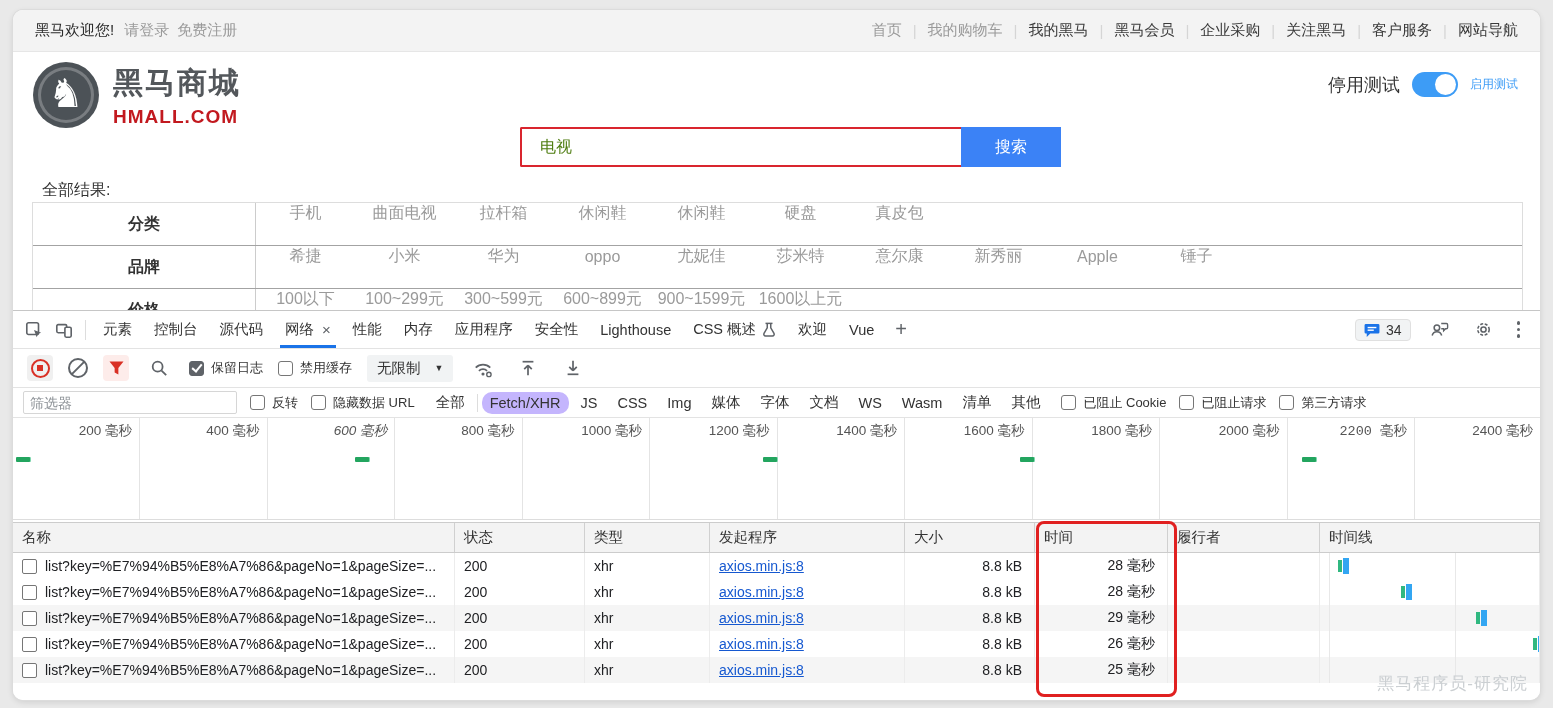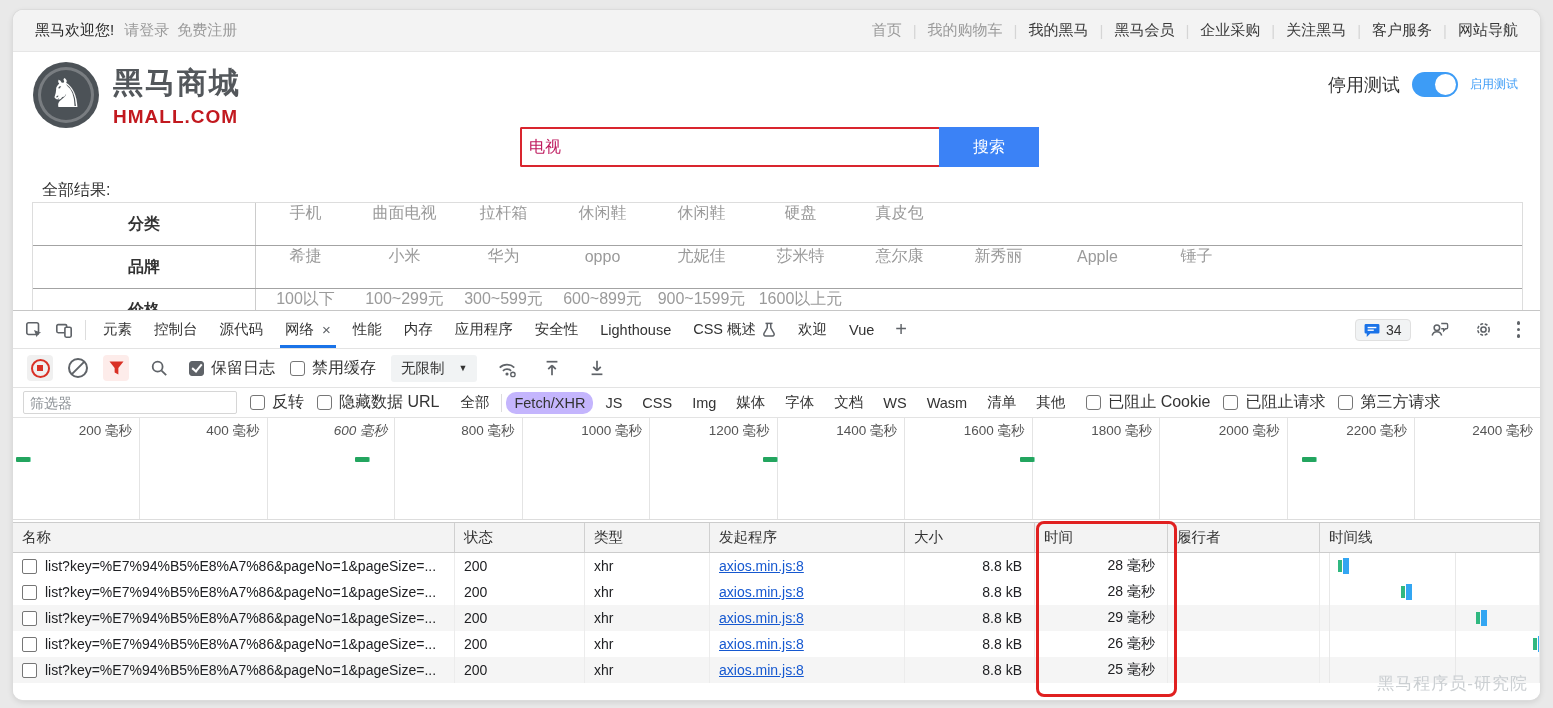--- a/index.html
+++ b/index.html
@@ -40,21 +40,21 @@
   .logo-name{font-size:30px;font-weight:bold;color:#53575b;letter-spacing:2px;}
   .logo-domain{font-size:19px;font-weight:bold;color:#c2191f;letter-spacing:1px;margin-top:2px;}
   .test-switch{position:absolute;right:22px;top:62px;display:flex;align-items:center;}
   .test-off{font-size:18px;color:#333;}
   .toggle{width:46px;height:25px;border-radius:13px;background:#3d9cf6;position:relative;margin:0 12px;cursor:pointer;}
   .toggle .knob{position:absolute;right:2px;top:2px;width:21px;height:21px;border-radius:50%;background:#fff;}
   .test-on{font-size:12px;color:#3d9cf6;cursor:pointer;}
   .searchbar{position:absolute;left:507px;top:117px;display:flex;}
   .search-input{
     width:403px;height:36px;border:2px solid #d9252e;border-right:none;border-radius:2px 0 0 2px;
-    font-size:16px;padding:0 7px;outline:none;color:#be185d;
+    font-size:16px;padding:0 18px;outline:none;color:#4d7c0f;
     font-family:"Liberation Sans","DejaVu Sans",sans-serif;
   }
   .search-btn{
     width:100px;height:40px;background:#3b82f6;color:#fff;border:none;font-size:16px;cursor:pointer;
     font-family:"Liberation Sans","DejaVu Sans",sans-serif;
   }
   .results-label{position:absolute;left:29px;top:170px;font-size:16px;color:#333;}
   
   .f-table{position:absolute;left:19px;top:192px;width:1489px;border:1px solid #ddd;border-bottom:none;}
   .f-row{display:flex;height:42px;border-bottom:1px solid #a3a3a3;align-items:flex-start;}
@@ -84,21 +84,21 @@
   .dt-toolbar{height:39px;border-bottom:1px solid #e3e3e3;display:flex;align-items:center;gap:15px;padding:0 14px;box-sizing:border-box;}
   .rec-wrap{width:26px;height:26px;border-radius:4px;background:#f0f0f0;display:flex;align-items:center;justify-content:center;cursor:pointer;}
   .rec{width:15px;height:15px;border:2.5px solid #d93025;border-radius:50%;display:flex;align-items:center;justify-content:center;}
   .rec i{width:6px;height:6px;background:#d93025;display:block;}
   .clear-icon{width:16px;height:16px;border:2px solid #5f6368;border-radius:50%;position:relative;cursor:pointer;}
   .clear-icon::after{content:"";position:absolute;left:-1px;top:6.5px;width:18px;height:2px;background:#5f6368;transform:rotate(-45deg);}
   .funnel-wrap{width:26px;height:26px;border-radius:4px;background:#fdecea;display:flex;align-items:center;justify-content:center;cursor:pointer;}
   .chk{width:15px;height:15px;border:1.6px solid #767676;border-radius:3px;background:#fff;box-sizing:border-box;flex:none;cursor:pointer;}
   .chk.checked{background:#5f6368;border-color:#5f6368;position:relative;}
   .chk.checked::after{content:"";position:absolute;left:3.5px;top:0.5px;width:4px;height:8px;border:solid #fff;border-width:0 2px 2px 0;transform:rotate(40deg);}
-  .chk-item{display:flex;align-items:center;gap:7px;font-size:16px;color:#333;}
+  .chk-item{display:flex;align-items:center;gap:7px;font-size:13px;color:#333;}
   .throttle{display:flex;align-items:center;gap:14px;background:#f1f3f4;border-radius:3px;padding:4px 10px;cursor:pointer;font-size:14.5px;}
   .throttle .arrow{font-size:9px;color:#333;}
   
   .dt-filterrow{height:30px;border-bottom:1px solid #e3e3e3;display:flex;align-items:center;gap:13px;padding:0 10px;box-sizing:border-box;}
   .filter-input{width:200px;height:21px;border:1px solid #d6d6d6;border-radius:2px;font-size:14px;padding:0 6px;outline:none;
     font-family:"Liberation Sans","DejaVu Sans",sans-serif;}
   .filter-input::placeholder{color:#8a8f94;}
   .dt-filterrow .divider{width:1px;height:18px;background:#ddd;}
   .types{display:flex;align-items:center;gap:4px;}
   .type-pill{padding:3px 8px;border-radius:10px;cursor:pointer;color:#333;white-space:nowrap;font-size:14.5px;}
@@ -432,21 +432,21 @@
         </div>
         <div class="tl-cell" style="width: 127.5px;">
           <span class="tl-lab">1600 毫秒</span>
         </div>
         <div class="tl-cell" style="width: 127.5px;">
           <span class="tl-lab">1800 毫秒</span>
         </div>
         <div class="tl-cell" style="width: 127.5px;">
           <span class="tl-lab">2000 毫秒</span>
         </div>
-        <div class="tl-cell" style="width: 127.5px;">
+        <div class="tl-cell" style="width: 127.5px; font-family: Liberation Mono, monospace;">
           <span class="tl-lab">2200 毫秒</span>
         </div>
         <div class="tl-cell last" style="flex: 1 1 0%;">
           <span class="tl-lab">2400 毫秒</span>
         </div>
         <div class="tl-mark" style="left: 2.55px;"></div>
         <div class="tl-mark" style="left: 342.337px;"></div>
         <div class="tl-mark" style="left: 750.337px;"></div>
         <div class="tl-mark" style="left: 1007.25px;"></div>
         <div class="tl-mark" style="left: 1289.02px;"></div>

